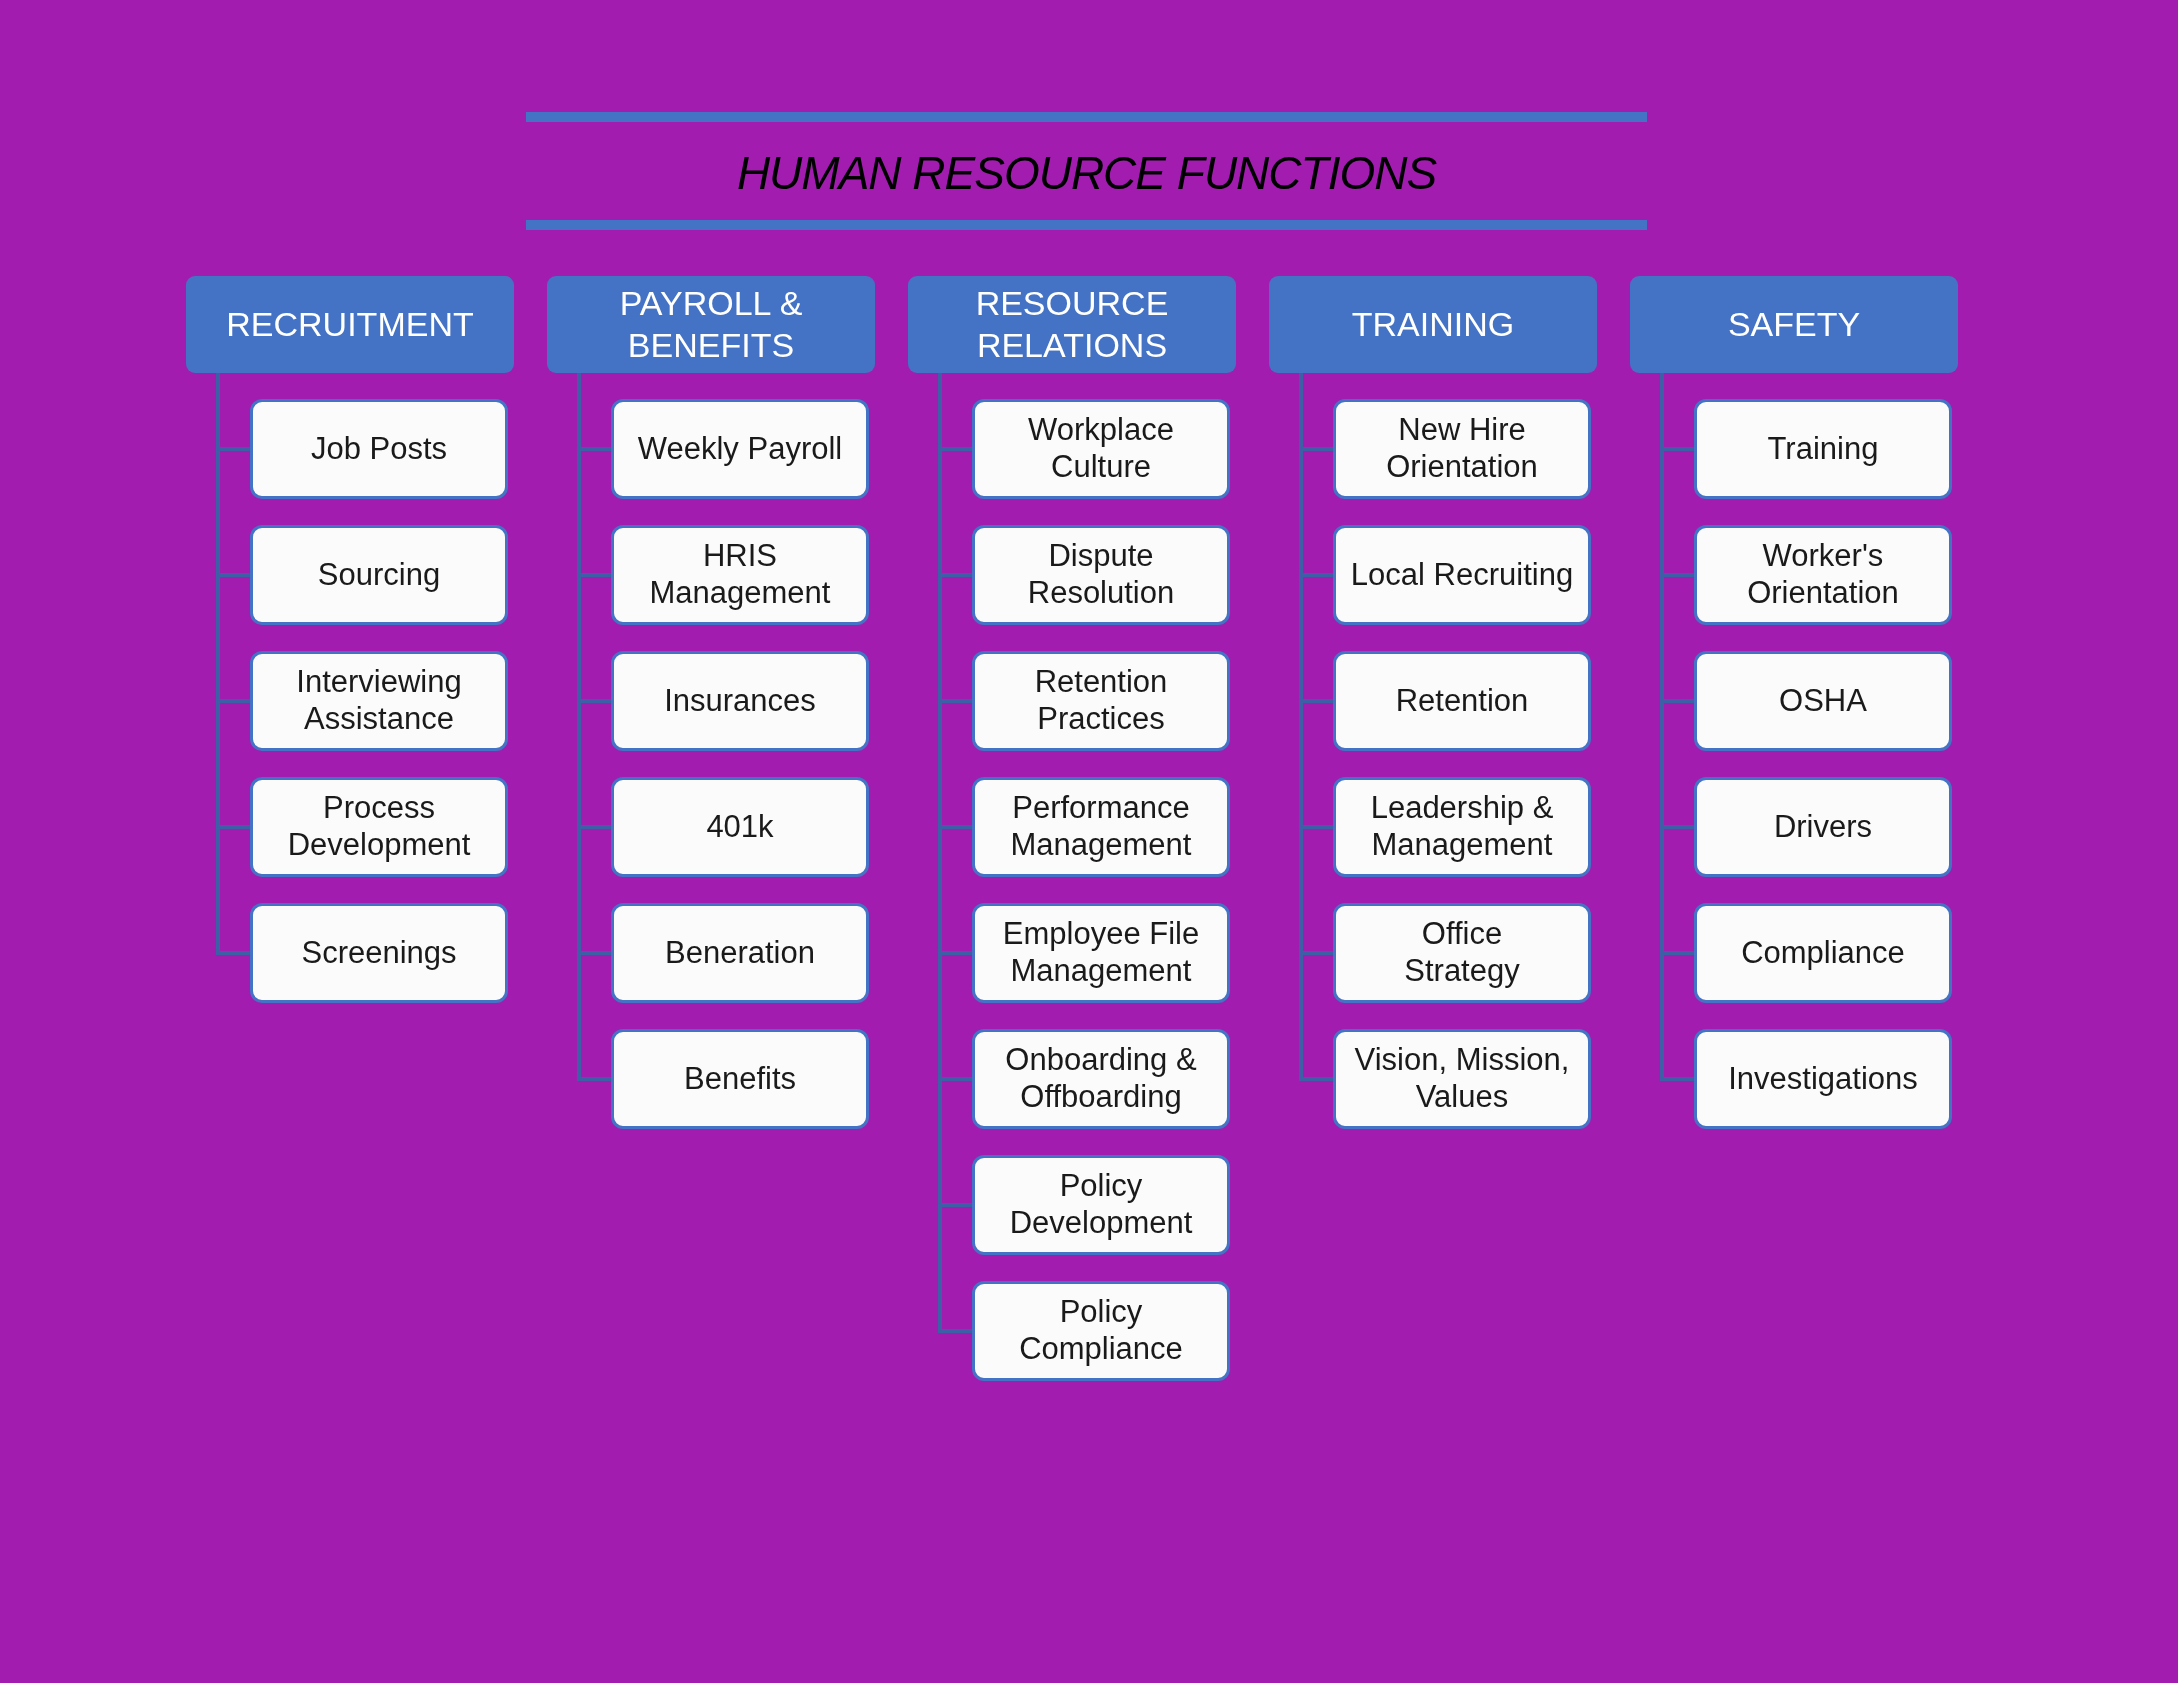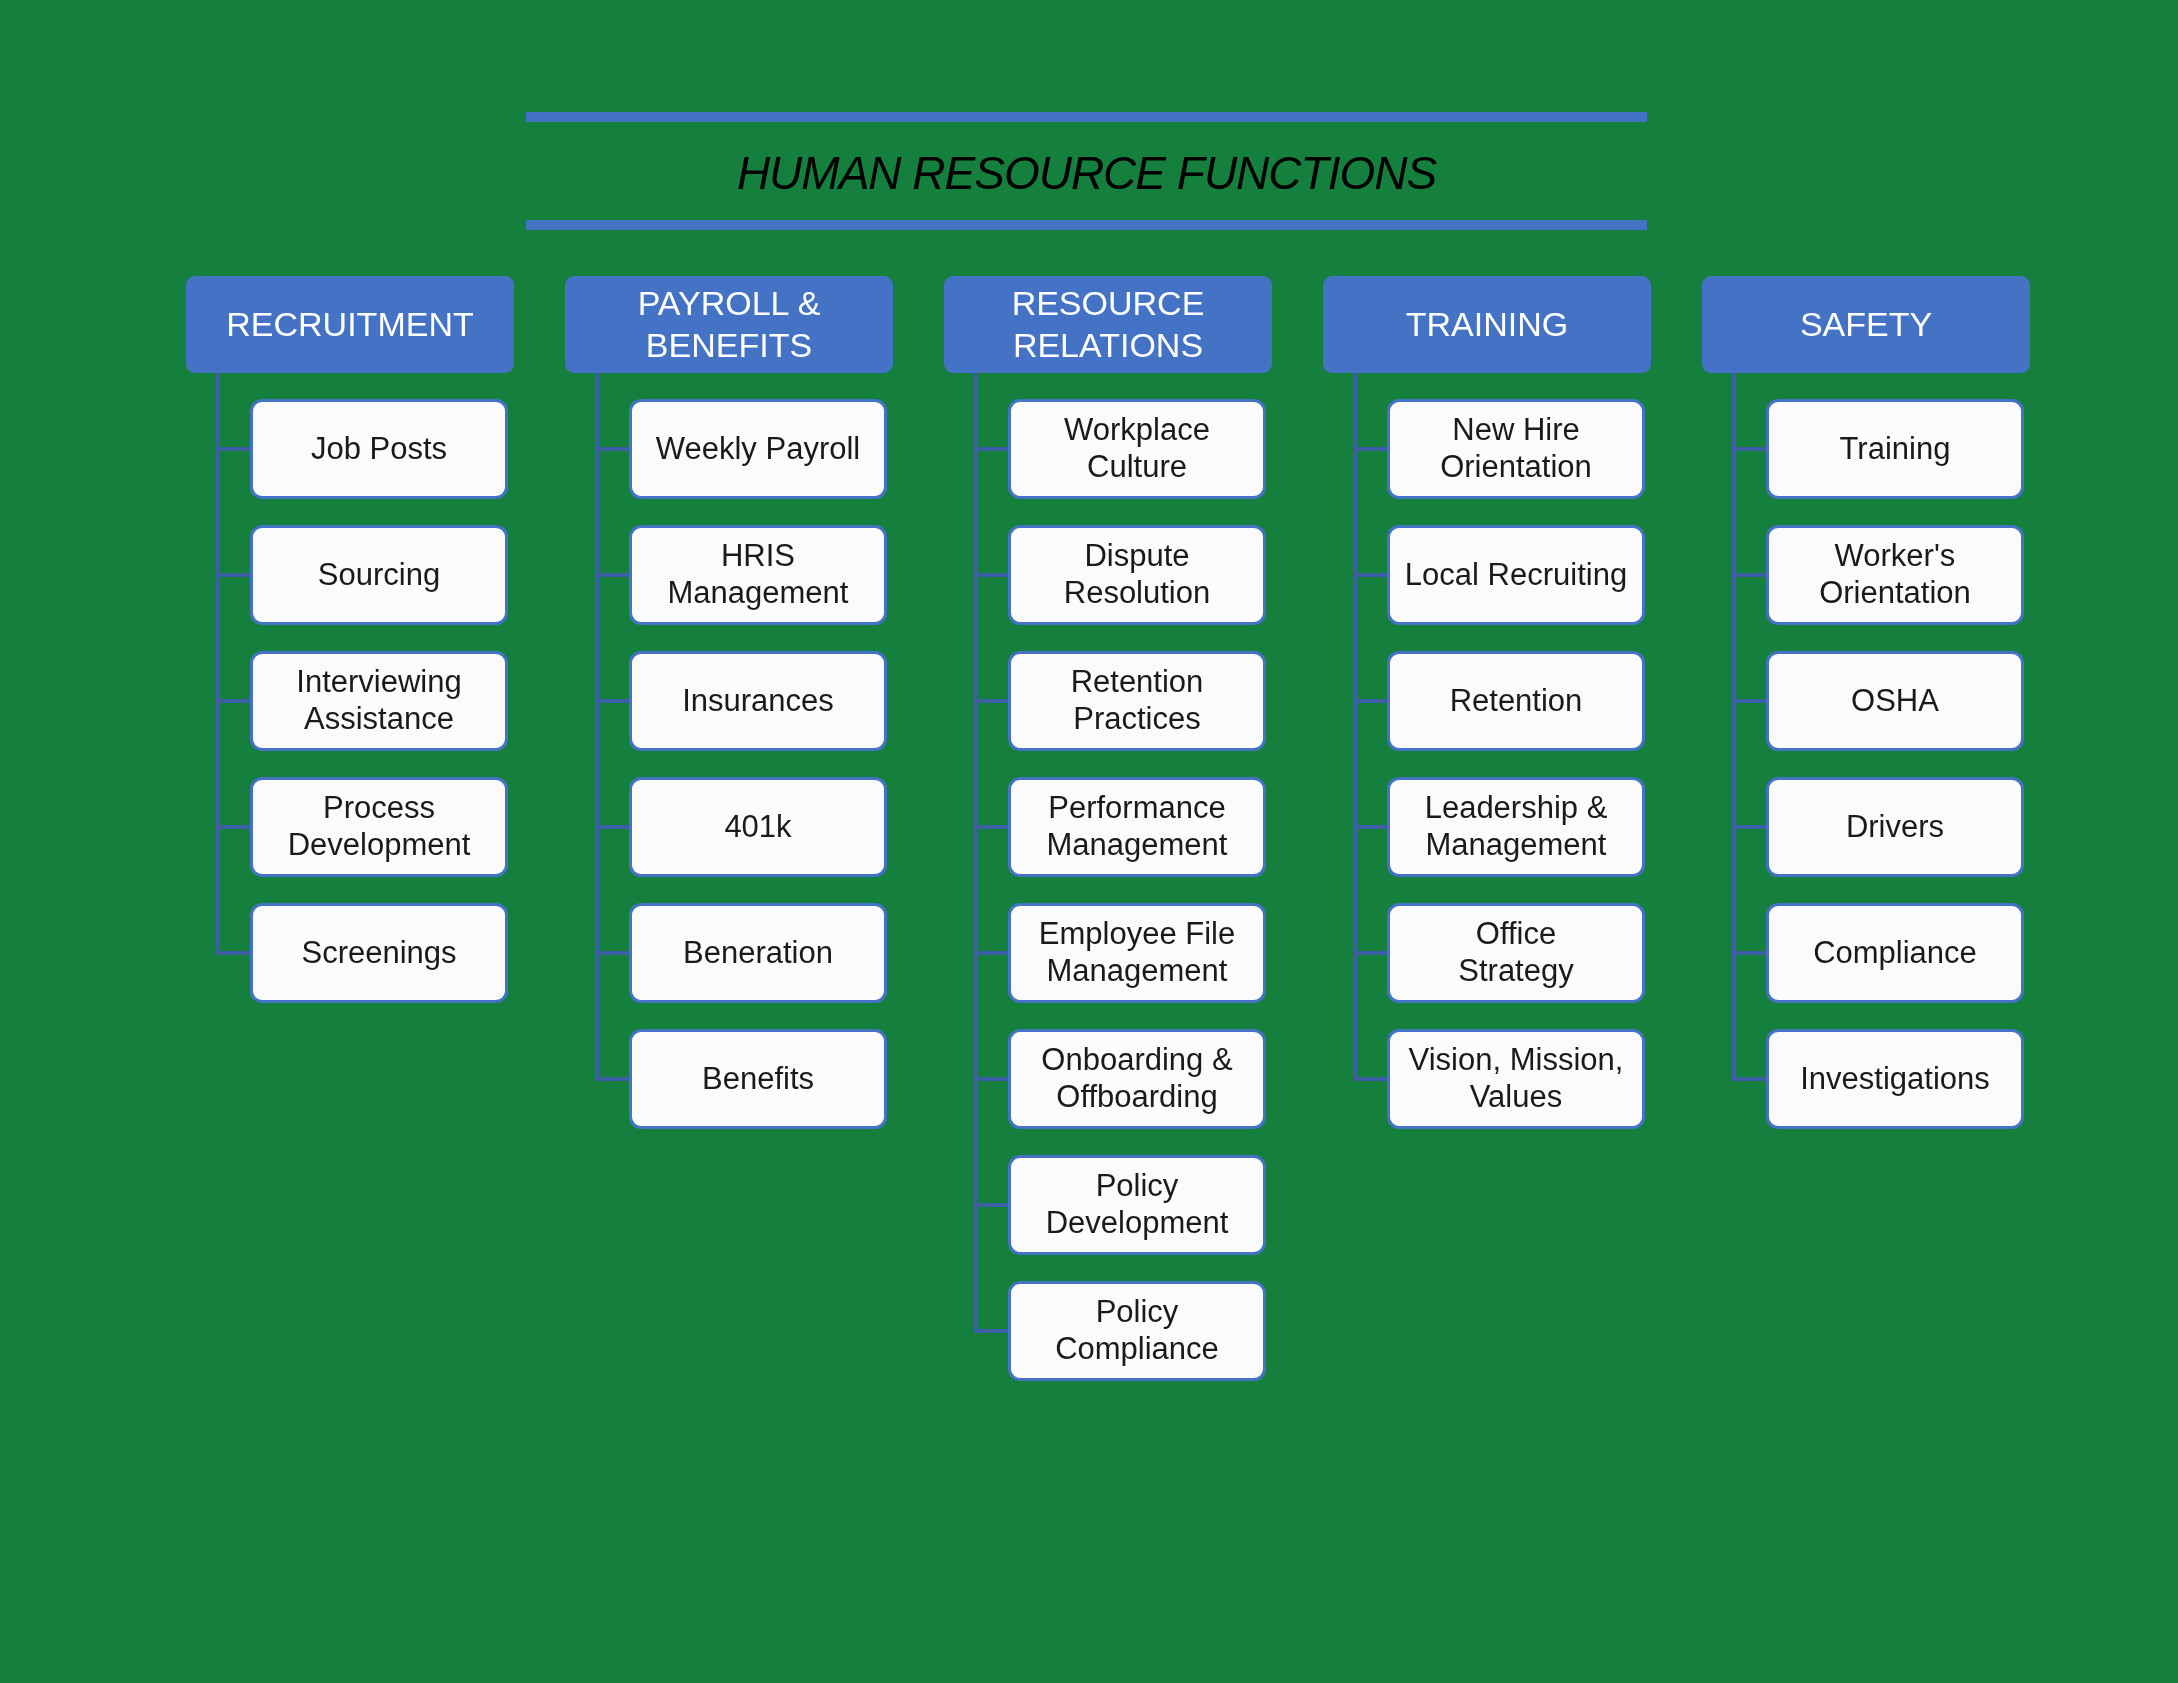--- a/index.html
+++ b/index.html
@@ -5,21 +5,21 @@
   html, body {
     margin: 0;
     padding: 0;
     background: #ffffff;
     font-family: "Liberation Sans", "DejaVu Sans", sans-serif;
   }
   .canvas {
     position: relative;
     width: 2178px;
     height: 1683px;
-    background: #15803d;
+    background: #a21caf;
     overflow: hidden;
   }
   
   .title-wrap {
     position: absolute;
     left: 526px;
     top: 112px;
     width: 1121px;
     height: 118px;
   }
@@ -45,21 +45,21 @@
     color: var(--title-text);
     white-space: nowrap;
   }
   
   .columns {
     position: absolute;
     left: 186px;
     top: 276px;
     display: flex;
     flex-direction: row;
-    gap: 51px;
+    gap: 33px;
     align-items: flex-start;
   }
   .column {
     display: flex;
     flex-direction: column;
     gap: 26px;
     width: 328px;
   }
   .header {
     width: 328px;

